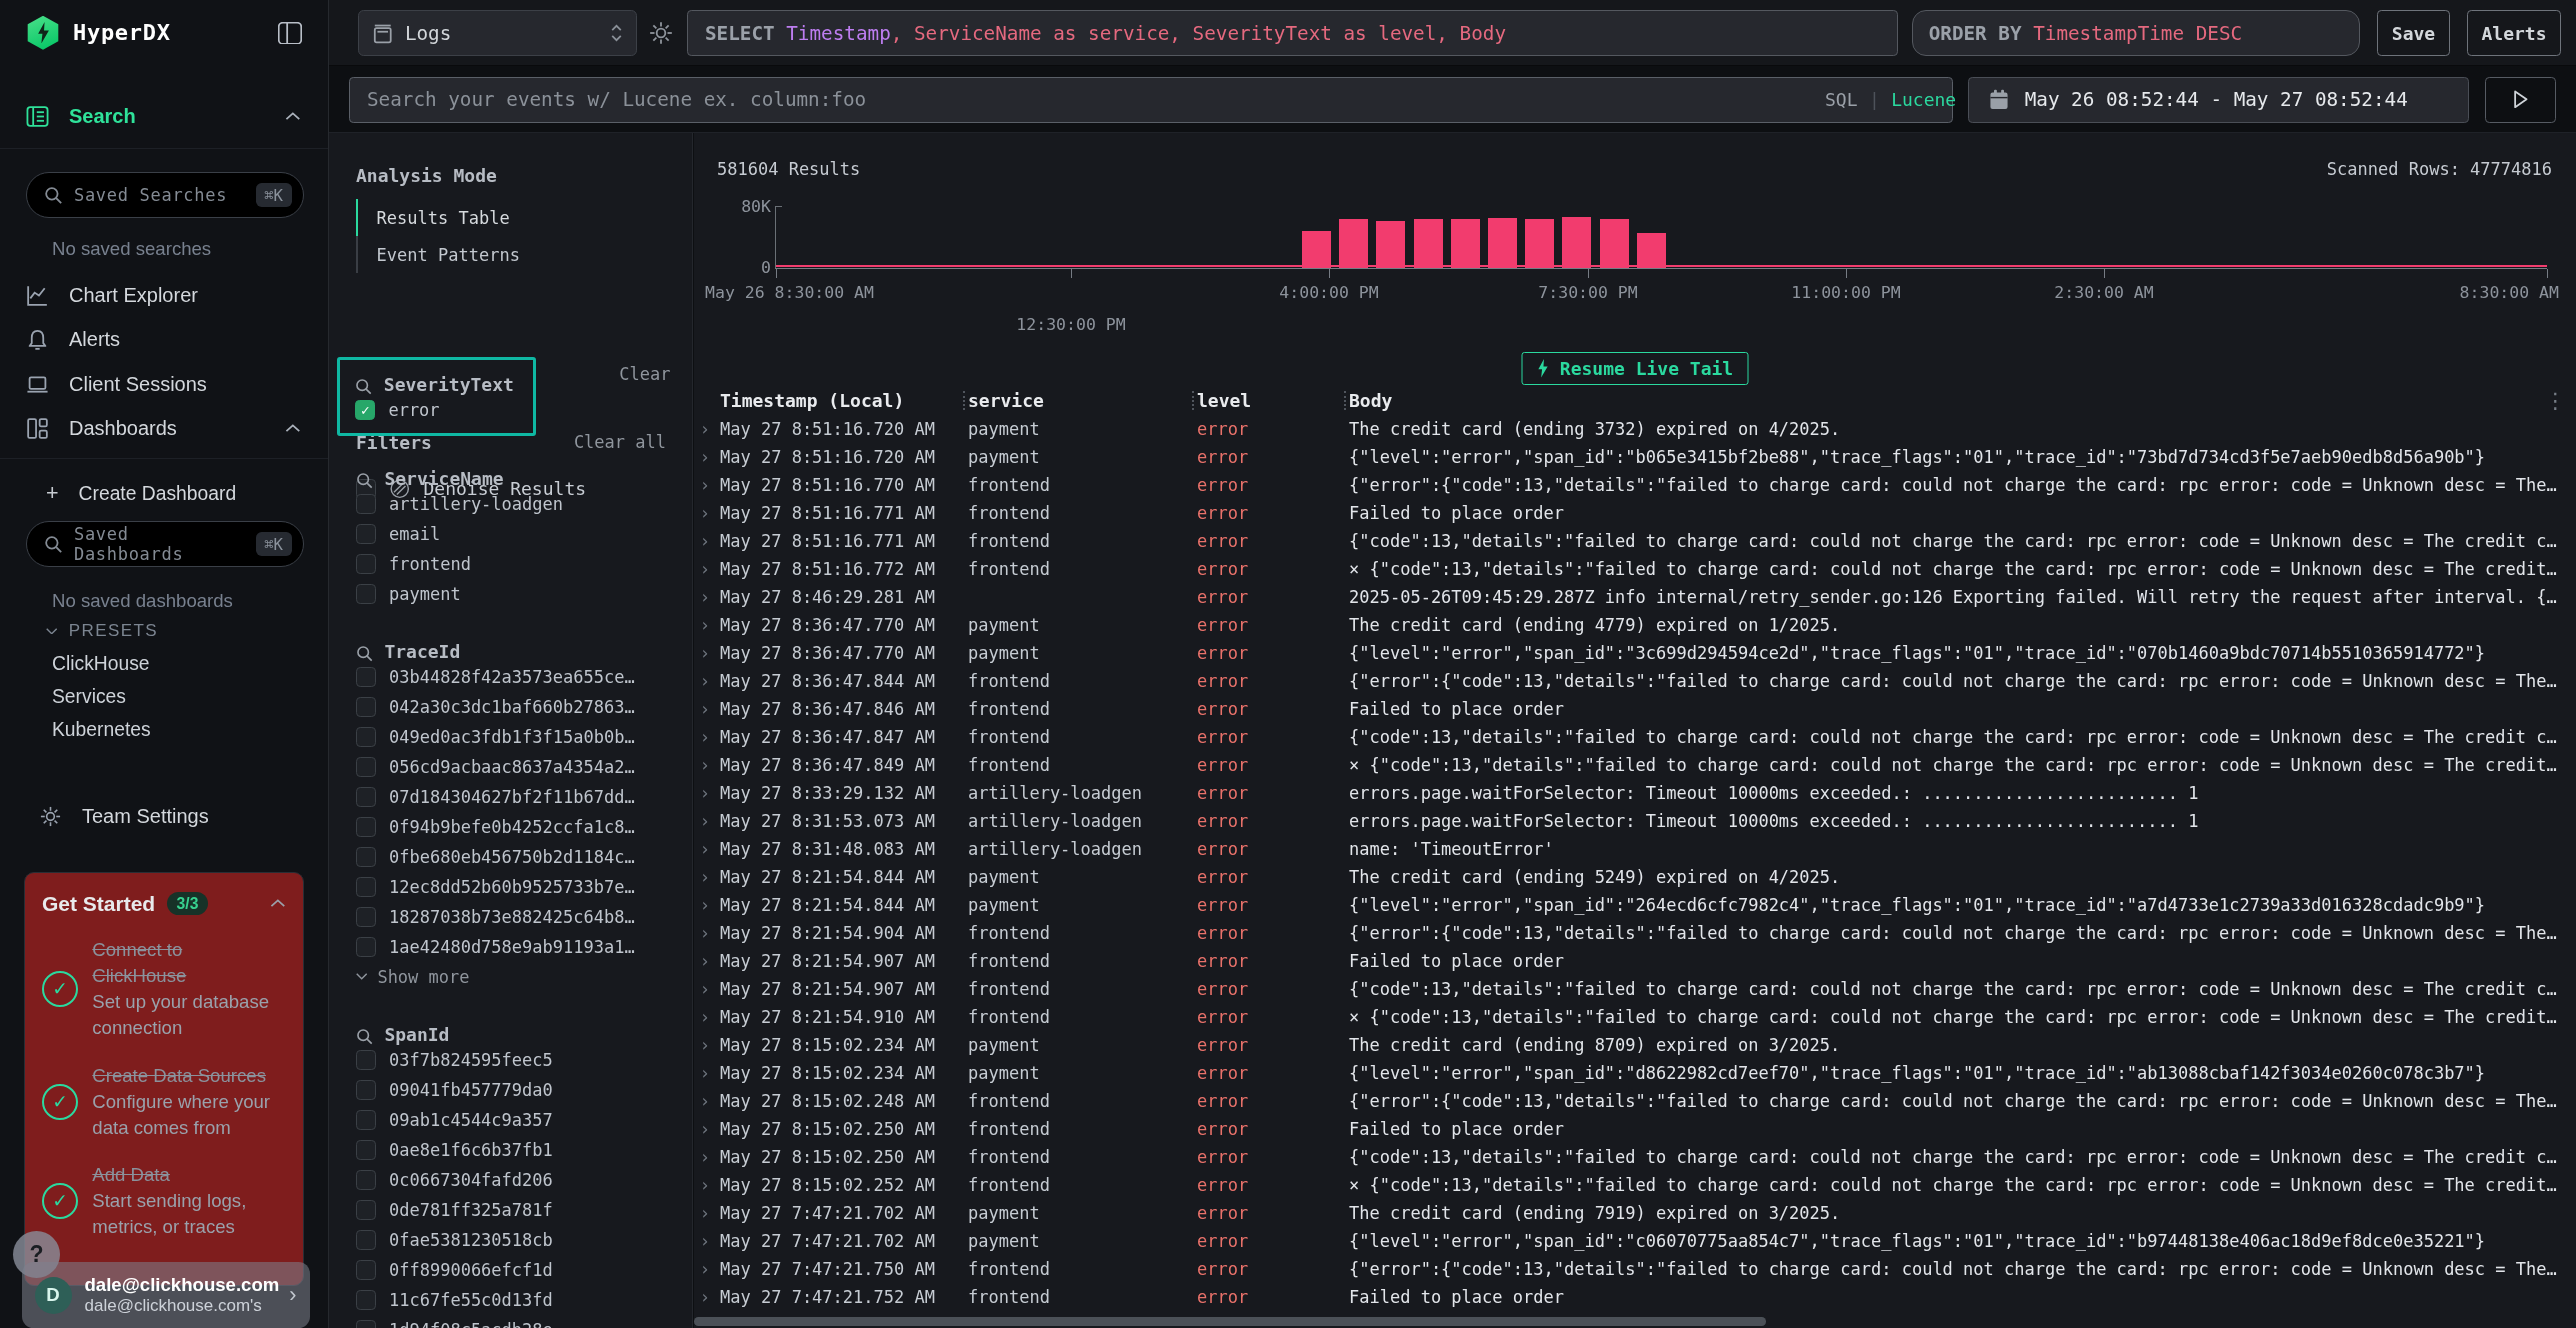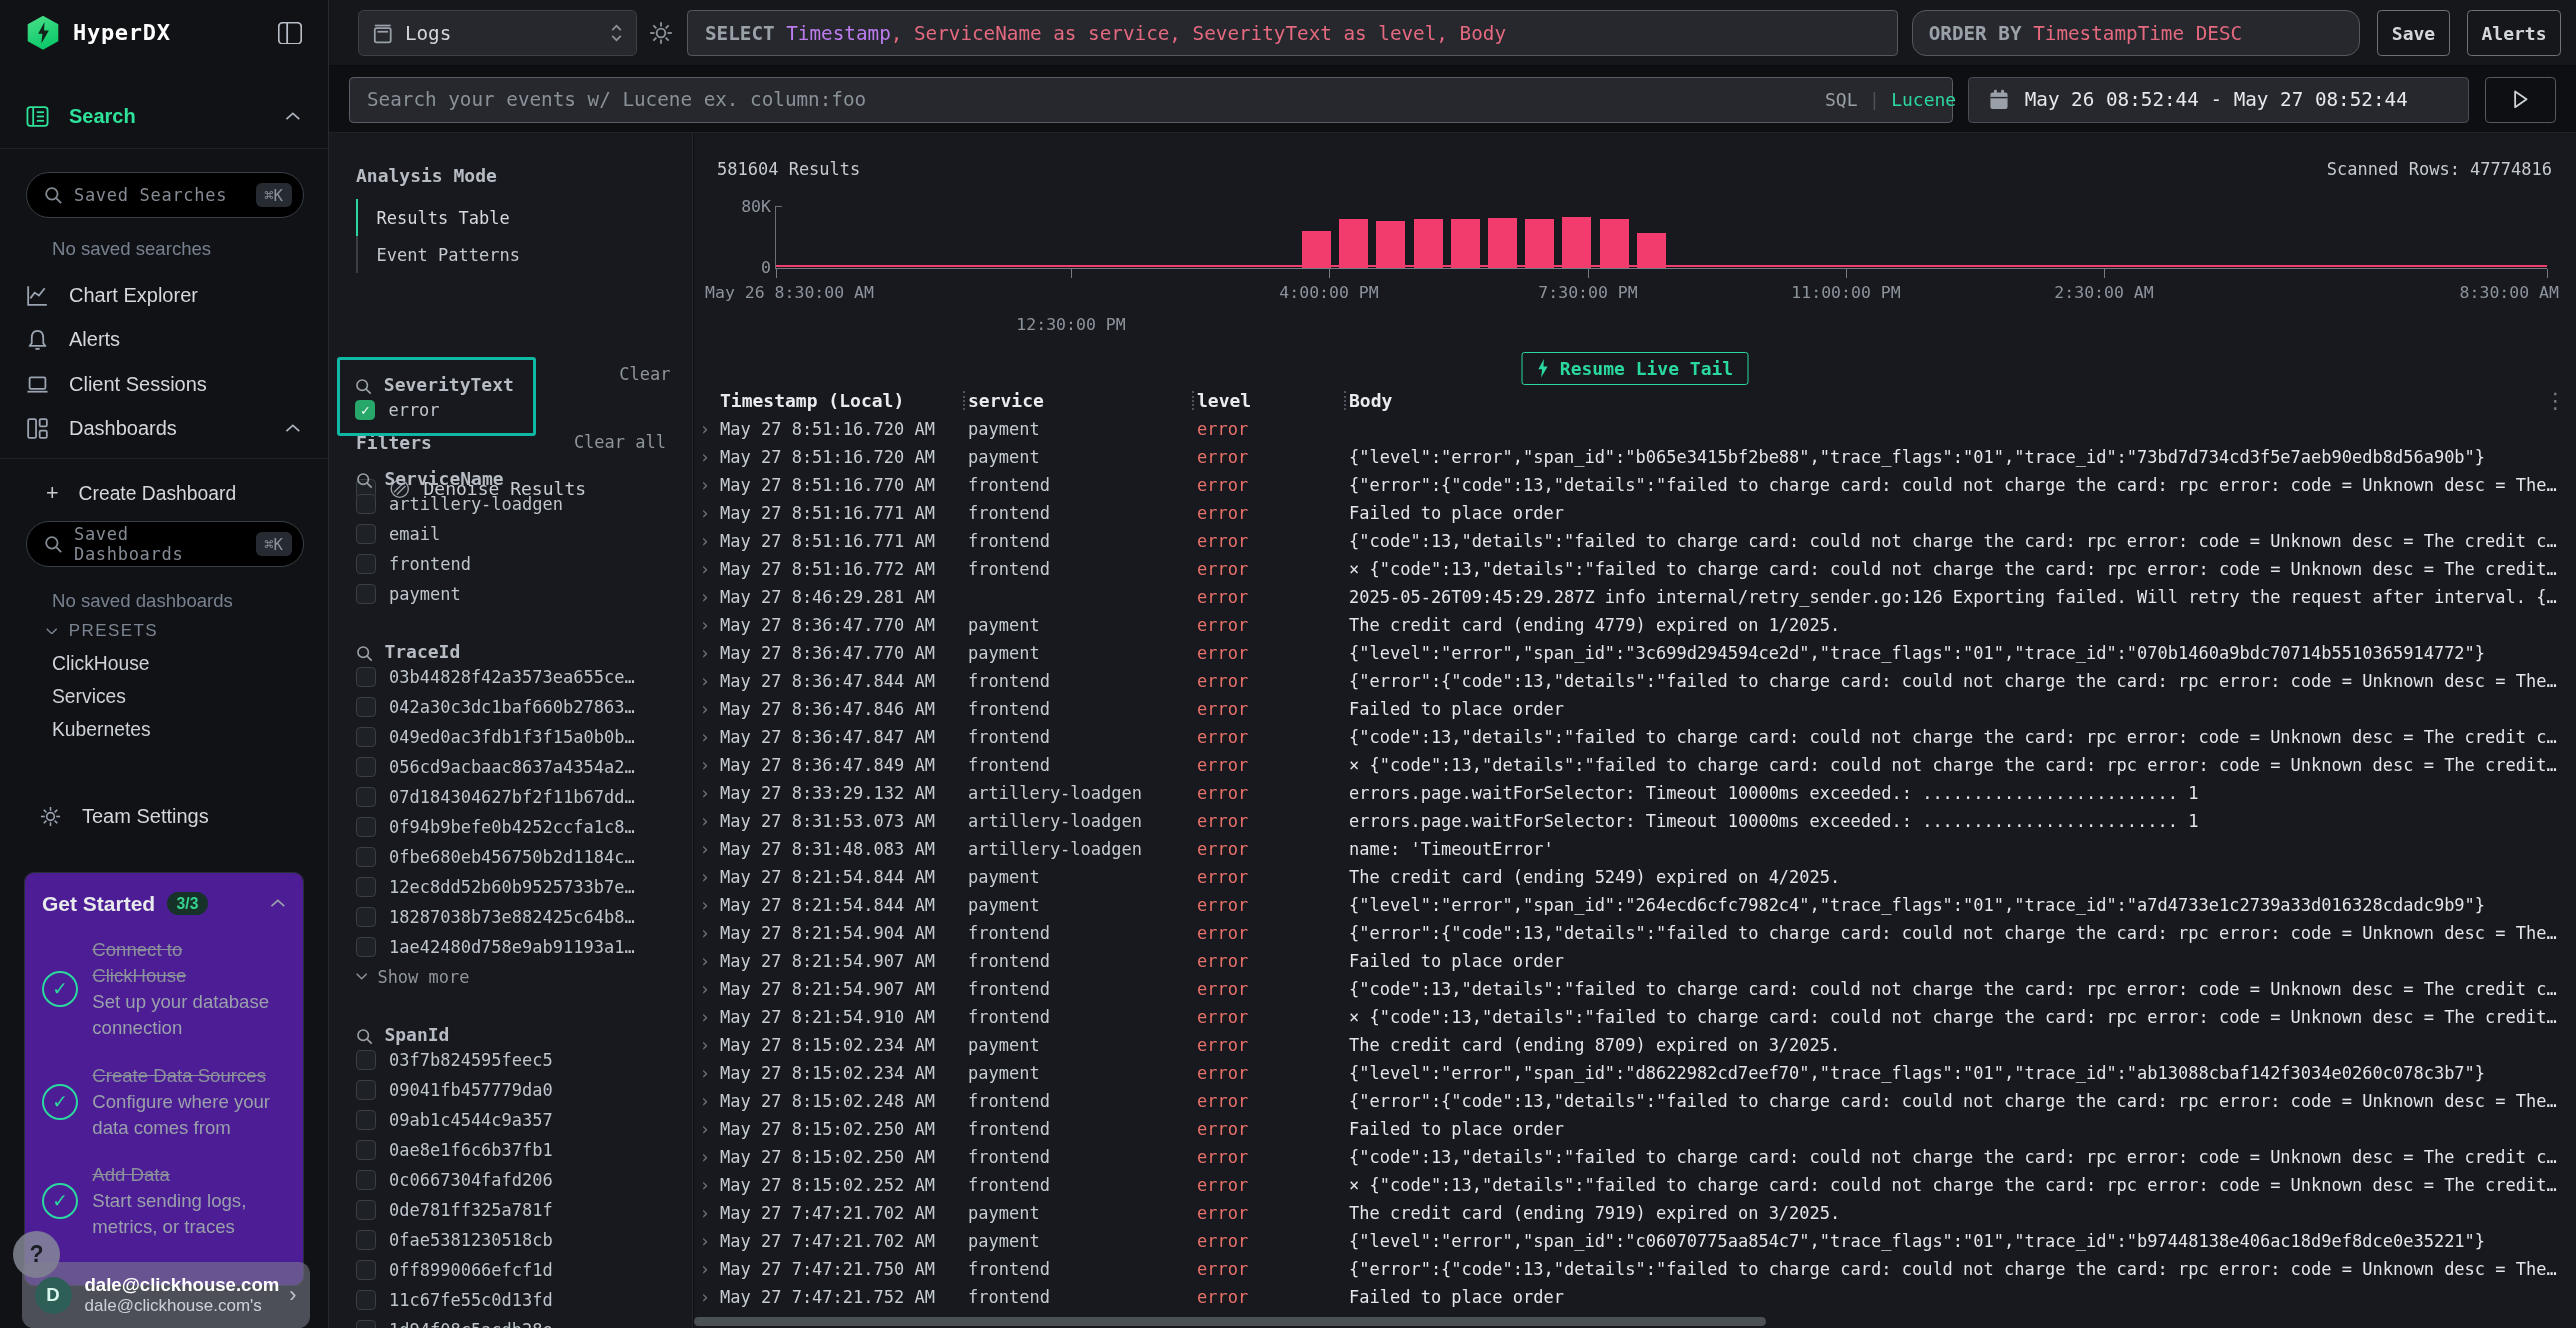--- a/index.html
+++ b/index.html
@@ -50,21 +50,21 @@
   .divider { position:absolute; left:0; width:100%; height:0; border-top:0.7px solid #1d2026; }
   .pill { position:absolute; left:26px; width:278px; height:46px; border:0.7px solid #3a3f47; border-radius:23px; background:#000000; display:flex; align-items:center; padding:0 11.4px 0 17px; gap:11.4px; }
   .pill .ph { color:#848b94; font-size:17px; flex:1; letter-spacing:0.7px; }
   .kbd { background:#262a31; border-radius:5.7px; padding:2.1px 8.6px; color:#8b929c; font-size:15.7px; }
   .muted-note { position:absolute; left:52px; color:#78818f; font-size:18.6px; }
   .nav-label { color:#d4d8dd; font-size:20px; margin-left:20px; }
   .chev-up { width:15.7px; height:8.6px; margin-left:auto; margin-right:27px; }
   .presets-row { position:absolute; left:46px; display:flex; align-items:center; gap:11.4px; color:#7c8591; font-size:17px; letter-spacing:1.4px; }
   .preset-item { position:absolute; left:52px; color:#ced3d9; font-size:19.3px; cursor:default; }
 
-  .gs-card { position:absolute; left:24px; top:806px; width:280px; height:414px; border:0.7px solid #2a2e35; border-radius:10px; background:#4c1d95; padding:18.6px 17px; }
+  .gs-card { position:absolute; left:24px; top:806px; width:280px; height:414px; border:0.7px solid #2a2e35; border-radius:10px; background:#7f1d1d; padding:18.6px 17px; }
   .gs-head { display:flex; align-items:center; }
   .gs-title { font-size:21px; font-weight:bold; color:#e8eaec; }
   .gs-badge { margin-left:11.4px; background:#173228; color:#37d28f; font-size:15.7px; font-weight:bold; border-radius:715px; padding:2.9px 10px; }
   .gs-step { display:flex; align-items:center; margin-top:21.5px; }
   .gs-check { width:36px; height:36px; border:2.1px solid #2bd99f; border-radius:50%; color:#2bd99f; font-size:18.6px; display:flex; align-items:center; justify-content:center; flex:none; margin-right:14.3px; }
   .gs-text { width:183px; }
   .gs-step-title { color:#8b929c; font-size:18.6px; text-decoration:line-through; line-height:26px; }
   .gs-step-desc { color:#9aa1ab; font-size:18.6px; line-height:26px; }
   .help-fab { position:absolute; left:13px; top:1165px; width:47px; height:47px; border-radius:50%; background:rgba(138,143,155,.8); color:#1a1d22; font-size:23px; font-weight:bold; display:flex; align-items:center; justify-content:center; z-index:5; }
   .user-chip { position:absolute; left:21.5px; top:1196px; width:288px; height:66px; background:rgba(125,130,142,.55); border-radius:11.4px; display:flex; align-items:center; padding:0 13px; z-index:6; }
@@ -584,20 +584,21 @@
   <span class="vdots" style="left:498px;"></span>
   <span class="vdots" style="left:650px;"></span>
   <span class="hdr-menu">⋮</span>
 
   <div id="log-rows">
       <div class="trow">
         <span class="chev">›</span>
         <span class="ts">May 27 8:51:16.720 AM</span>
         <span class="svc">payment</span>
         <span class="lvl">error</span>
+        <span class="body">The credit card (ending 3732) expired on 4/2025.</span>
       </div>
       <div class="trow">
         <span class="chev">›</span>
         <span class="ts">May 27 8:51:16.720 AM</span>
         <span class="svc">payment</span>
         <span class="lvl">error</span>
         <span class="body">{"level":"error","span_id":"b065e3415bf2be88","trace_flags":"01","trace_id":"73bd7d734cd3f5e7aeb90edb8d56a90b"}</span>
       </div>
       <div class="trow">
         <span class="chev">›</span>

